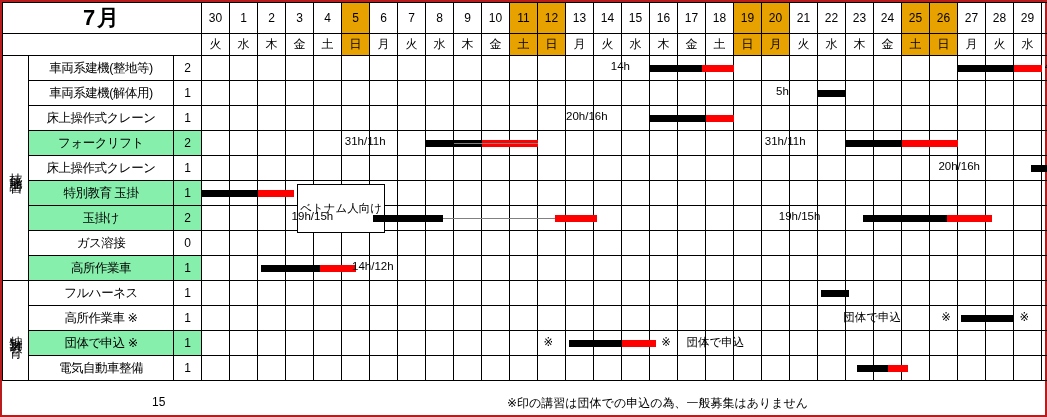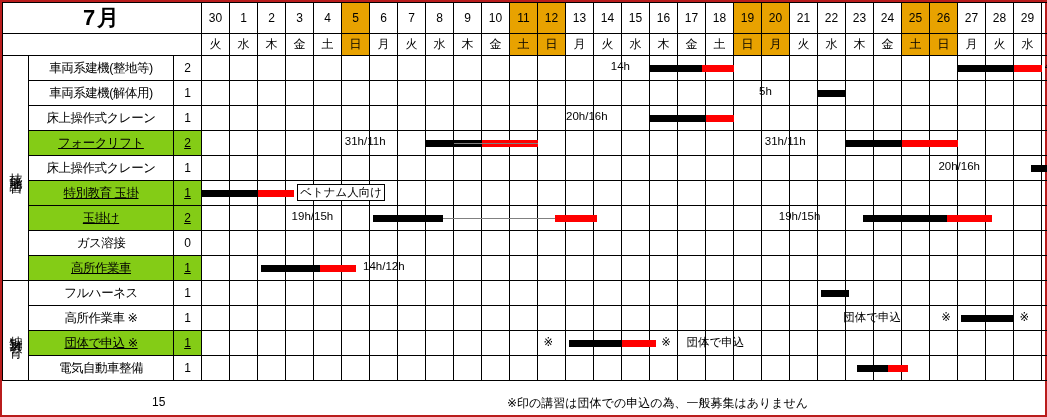--- a/index.html
+++ b/index.html
@@ -20,30 +20,30 @@
   col.c-num{width:28px;}
   col.c-day{width:28px;}
 
   .hdr-title{font-size:22px;font-weight:bold;letter-spacing:2px;height:24px;}
   .dayno{height:21px;font-size:12px;}
   .dayname{height:21px;font-size:12px;}
   .wk-hol{background:#e8a200;}
   .row-h{height:25px;}
   .name-cell{text-align:center;font-size:12.5px;padding:0 2px;white-space:nowrap;}
   .name-cell.tight{letter-spacing:-0.5px;margin-left:15px;}
-  .cyan{background:#84cc16;text-decoration:underline;}
+  .cyan{background:#86efac;}
   .group-cell{writing-mode:vertical-rl;text-orientation:upright;font-size:13px;letter-spacing:3px;}
   .numcell{font-size:12px;}
   .barcell{position:relative;padding:0;}
   .barlayer{position:absolute;left:0;top:0;right:0;bottom:0;pointer-events:none;}
   .bar{position:absolute;height:7px;top:9px;}
   .bar.black{background:#000;}
   .bar.red{background:#ff0000;}
   .lbl{position:absolute;top:4px;font-size:11.5px;white-space:nowrap;color:#000;}
-  .lbl.box{border:1px solid #000;background:#fff;padding:0 2px;top:3px;}
+  .lbl.box{border:1px solid #000;background:#fff;padding:16px 2px;top:3px;}
   .thinline{position:absolute;height:1px;background:#808080;top:12px;}
   .footer{position:absolute;left:0;right:0;bottom:2px;height:18px;}
   .foot-num{position:absolute;left:150px;top:0;font-size:12px;}
   .foot-note{position:absolute;left:505px;top:0;font-size:12px;text-align:center;}
 </style>
 </head>
 <body>
 
 <div id="wrap">
   <table>
@@ -196,21 +196,21 @@
           <td></td>
           <td></td>
           <td></td>
         </tr>
         <tr class="row-h">
           <td class="name-cell tight">車両系建機(解体用)</td>
           <td class="numcell">1</td>
           <td class="barcell">
             <div class="barlayer" style="width: 924px;">
               <div class="bar black" style="left: 616px; width: 28px;"></div>
-              <div class="lbl" style="left: 557px;">5h</div>
+              <div class="lbl" style="left: 574px;">5h</div>
             </div>
           </td>
           <td></td>
           <td></td>
           <td></td>
           <td></td>
           <td></td>
           <td></td>
           <td></td>
           <td></td>
@@ -487,21 +487,21 @@
           <td></td>
           <td></td>
         </tr>
         <tr class="row-h">
           <td class="name-cell tight cyan">高所作業車</td>
           <td class="numcell cyan">1</td>
           <td class="barcell">
             <div class="barlayer" style="width: 924px;">
               <div class="bar black" style="left: 58.8px; width: 58.8px;"></div>
               <div class="bar red" style="left: 117.6px; width: 36.4px;"></div>
-              <div class="lbl" style="left: 161px;">14h/12h</div>
+              <div class="lbl" style="left: 150px;">14h/12h</div>
             </div>
           </td>
           <td></td>
           <td></td>
           <td></td>
           <td></td>
           <td></td>
           <td></td>
           <td></td>
           <td></td>

